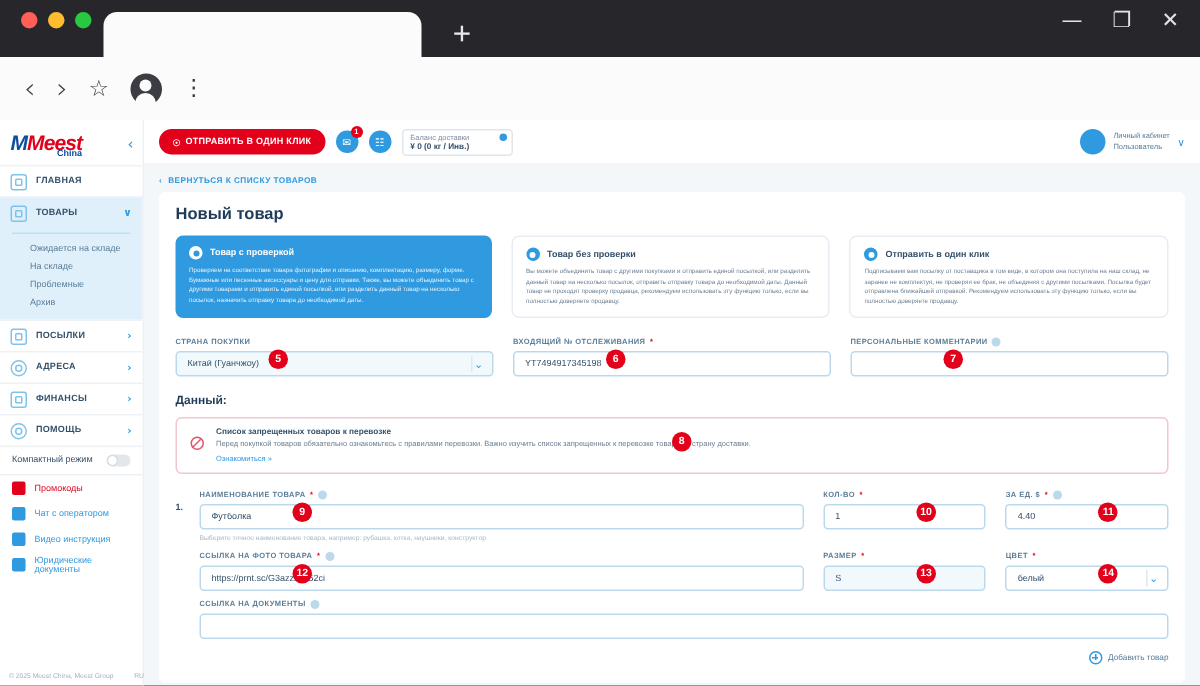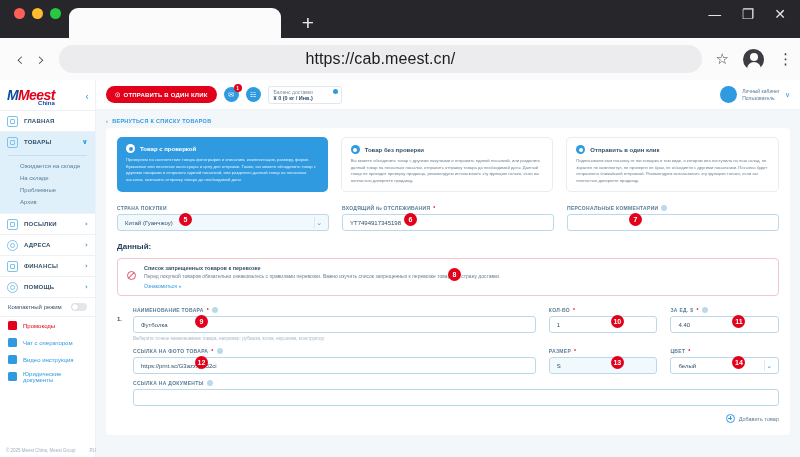--- a/index.html
+++ b/index.html
@@ -202,21 +202,20 @@
     <div class="winbtns">
       <div class="winbtn">—</div>
       <div class="winbtn">❐</div>
       <div class="winbtn">✕</div>
     </div>
   </div>
 
   <div class="urlbar-row">
     <div class="navbtn">‹</div>
     <div class="navbtn">›</div>
-    <div class="urlfield">https://cab.meest.cn/</div>
     <div class="star">☆</div>
     <div class="avatarbtn"></div>
     <div class="kebab">⋮</div>
   </div>
 
   <div class="app">
 
     <div class="sidebar">
       <div class="logo-row">
         <div>
@@ -324,20 +323,21 @@
       </div>
 
       <div class="scroll-area">
 
         <div class="back-row">
           <span>‹</span>
           <span>ВЕРНУТЬСЯ К СПИСКУ ТОВАРОВ</span>
         </div>
 
         <div class="panel">
+          <div class="h1">Новый товар</div>
 
           <div class="cards">
             <div class="card blue">
               <div class="card-head">
                 <span class="card-bullet"></span>
                 <span class="card-title">Товар с проверкой</span>
               </div>
               <div class="card-body">Проверяем на соответствие товара фотографии и описанию, комплектацию, размеру, форме. Бумажные или песенные аксессуары и цену для отправки. Также, вы можете объединить товар с другими товарами и отправить единой посылкой, или разделить данный товар на несколько посылок, назначить отправку товара до необходимой даты.</div>
             </div>
             <div class="card white">

